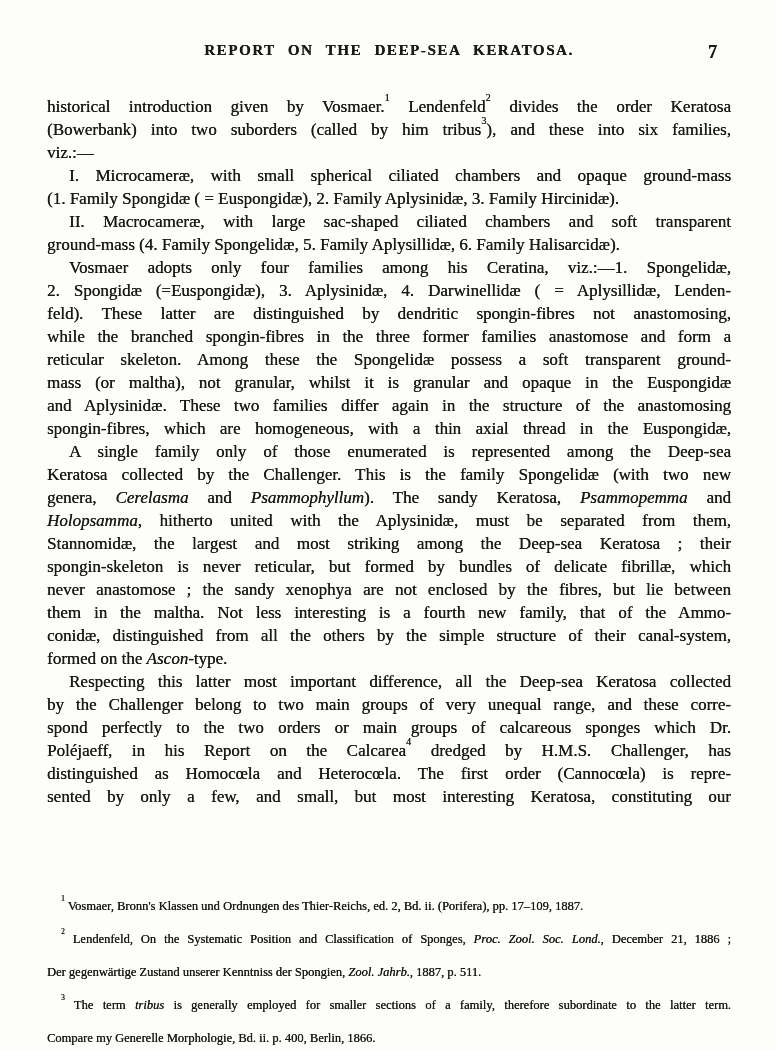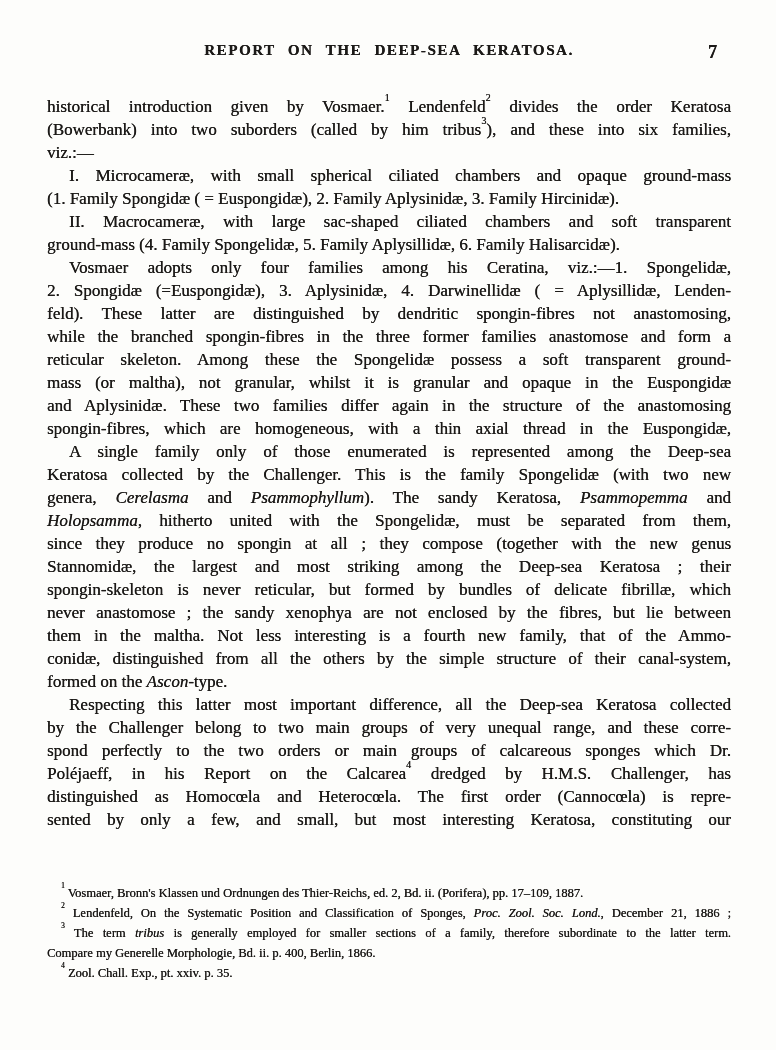--- a/index.html
+++ b/index.html
@@ -44,20 +44,21 @@
     position:relative;top:-0.45em;
     letter-spacing:0;
   }
   .footnotes{
     position:absolute;top:883px;left:47px;width:684px;
     font-size:12.5px;line-height:20px;
   }
   .fline{
     text-align:justify;
     text-align-last:justify;
+    margin-top:13px;
   }
   .fline.last{text-align-last:left;}
   .fline.indent{text-indent:14px;}
 </style>
 </head>
 <body>
 
 <div class="page">
   <div class="page-header">
     <div class="page-title">REPORT ON THE DEEP-SEA KERATOSA.</div>
@@ -84,38 +85,38 @@
         <div class="line"><span>while the branched spongin-fibres in the three former families anastomose and form a</span></div>
         <div class="line"><span>reticular skeleton.  Among these the Spongelidæ possess a soft transparent ground-</span></div>
         <div class="line"><span>mass (or maltha), not granular, whilst it is granular and opaque in the Euspongidæ</span></div>
         <div class="line"><span>and Aplysinidæ.  These two families differ again in the structure of the anastomosing</span></div>
         <div class="line"><span>spongin-fibres, which are homogeneous, with a thin axial thread in the Euspongidæ,</span></div>
       </div>
       <div>
         <div class="line indent"><span>A single family only of those enumerated is represented among the Deep-sea</span></div>
         <div class="line"><span>Keratosa collected by the Challenger.  This is the family Spongelidæ (with two new</span></div>
         <div class="line"><span>genera, </span><em>Cerelasma</em><span> and </span><em>Psammophyllum</em><span>).  The sandy Keratosa, </span><em>Psammopemma</em><span> and</span></div>
-        <div class="line"><em>Holopsamma</em><span>, hitherto united with the Spongelidæ, must be separated from them,</span></div>
-        <div class="line"><span>since they produce no spongin at all ; they compose (together with the new genus</span></div>
+        <div class="line"><em>Holopsamma</em><span>, hitherto united with the Aplysinidæ, must be separated from them,</span></div>
         <div class="line"><span>Stannomidæ, the largest and most striking among the Deep-sea Keratosa ; their</span></div>
         <div class="line"><span>spongin-skeleton is never reticular, but formed by bundles of delicate fibrillæ, which</span></div>
         <div class="line"><span>never anastomose ; the sandy xenophya are not enclosed by the fibres, but lie between</span></div>
         <div class="line"><span>them in the maltha.  Not less interesting is a fourth new family, that of the Ammo-</span></div>
         <div class="line"><span>conidæ, distinguished from all the others by the simple structure of their canal-system,</span></div>
         <div class="line last"><span>formed on the </span><em>Ascon</em><span>-type.</span></div>
       </div>
       <div>
         <div class="line indent"><span>Respecting this latter most important difference, all the Deep-sea Keratosa collected</span></div>
         <div class="line"><span>by the Challenger belong to two main groups of very unequal range, and these corre-</span></div>
         <div class="line"><span>spond perfectly to the two orders or main groups of calcareous sponges which Dr.</span></div>
         <div class="line"><span>Poléjaeff, in his Report on the Calcarea</span><sup>4</sup><span> dredged by H.M.S. Challenger, has</span></div>
         <div class="line"><span>distinguished as Homocœla and Heterocœla.  The first order (Cannocœla) is repre-</span></div>
         <div class="line"><span>sented by only a few, and small, but most interesting Keratosa, constituting our</span></div>
       </div>
     </div>
   <div class="footnotes" id="footnotes">
       <div class="fline last indent"><sup>1</sup><span> Vosmaer, Bronn's Klassen und Ordnungen des Thier-Reichs, ed. 2, Bd. ii. (Porifera), pp. 17–109, 1887.</span></div>
       <div class="fline indent"><sup>2</sup><span> Lendenfeld, On the Systematic Position and Classification of Sponges, </span><em>Proc. Zool. Soc. Lond.</em><span>, December 21, 1886 ;</span></div>
+      <div class="fline last"><span>Der gegenwärtige Zustand unserer Kenntniss der Spongien, </span><em>Zool. Jahrb.</em><span>, 1887, p. 511.</span></div>
       <div class="fline indent"><sup>3</sup><span> The term </span><em>tribus</em><span> is generally employed for smaller sections of a family, therefore subordinate to the latter term.</span></div>
       <div class="fline last"><span>Compare my Generelle Morphologie, Bd. ii. p. 400, Berlin, 1866.</span></div>
       <div class="fline last indent"><sup>4</sup><span> Zool. Chall. Exp., pt. xxiv. p. 35.</span></div>
     </div>
 </div>
 
 </body></html>

